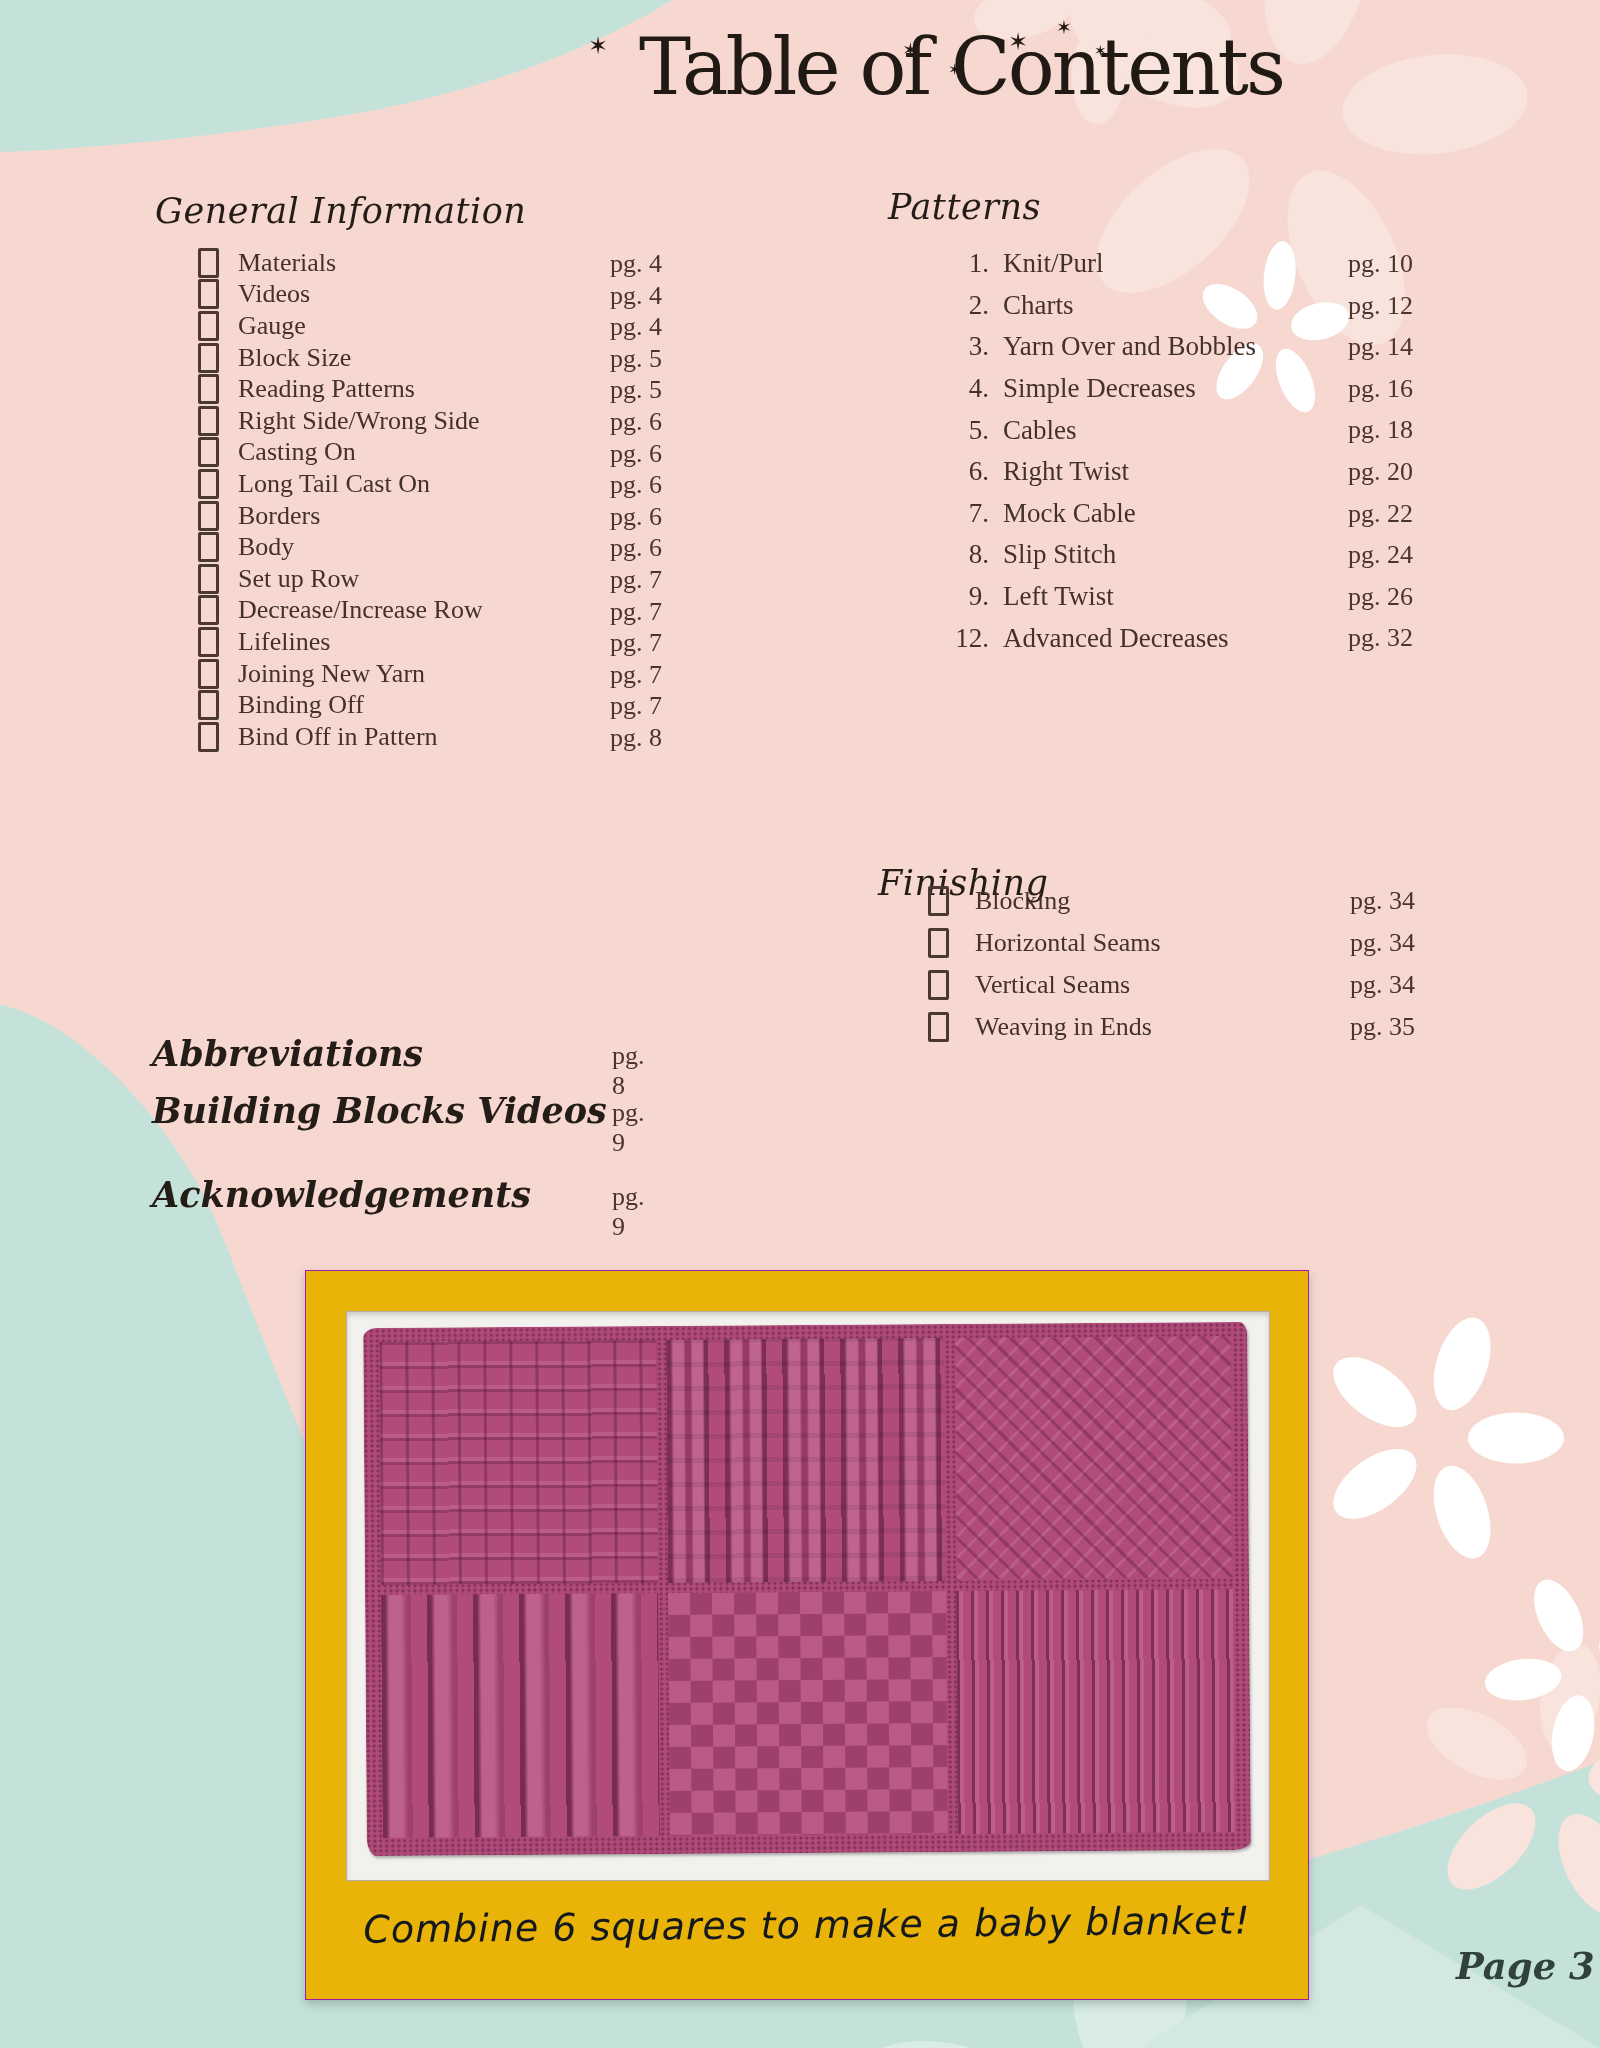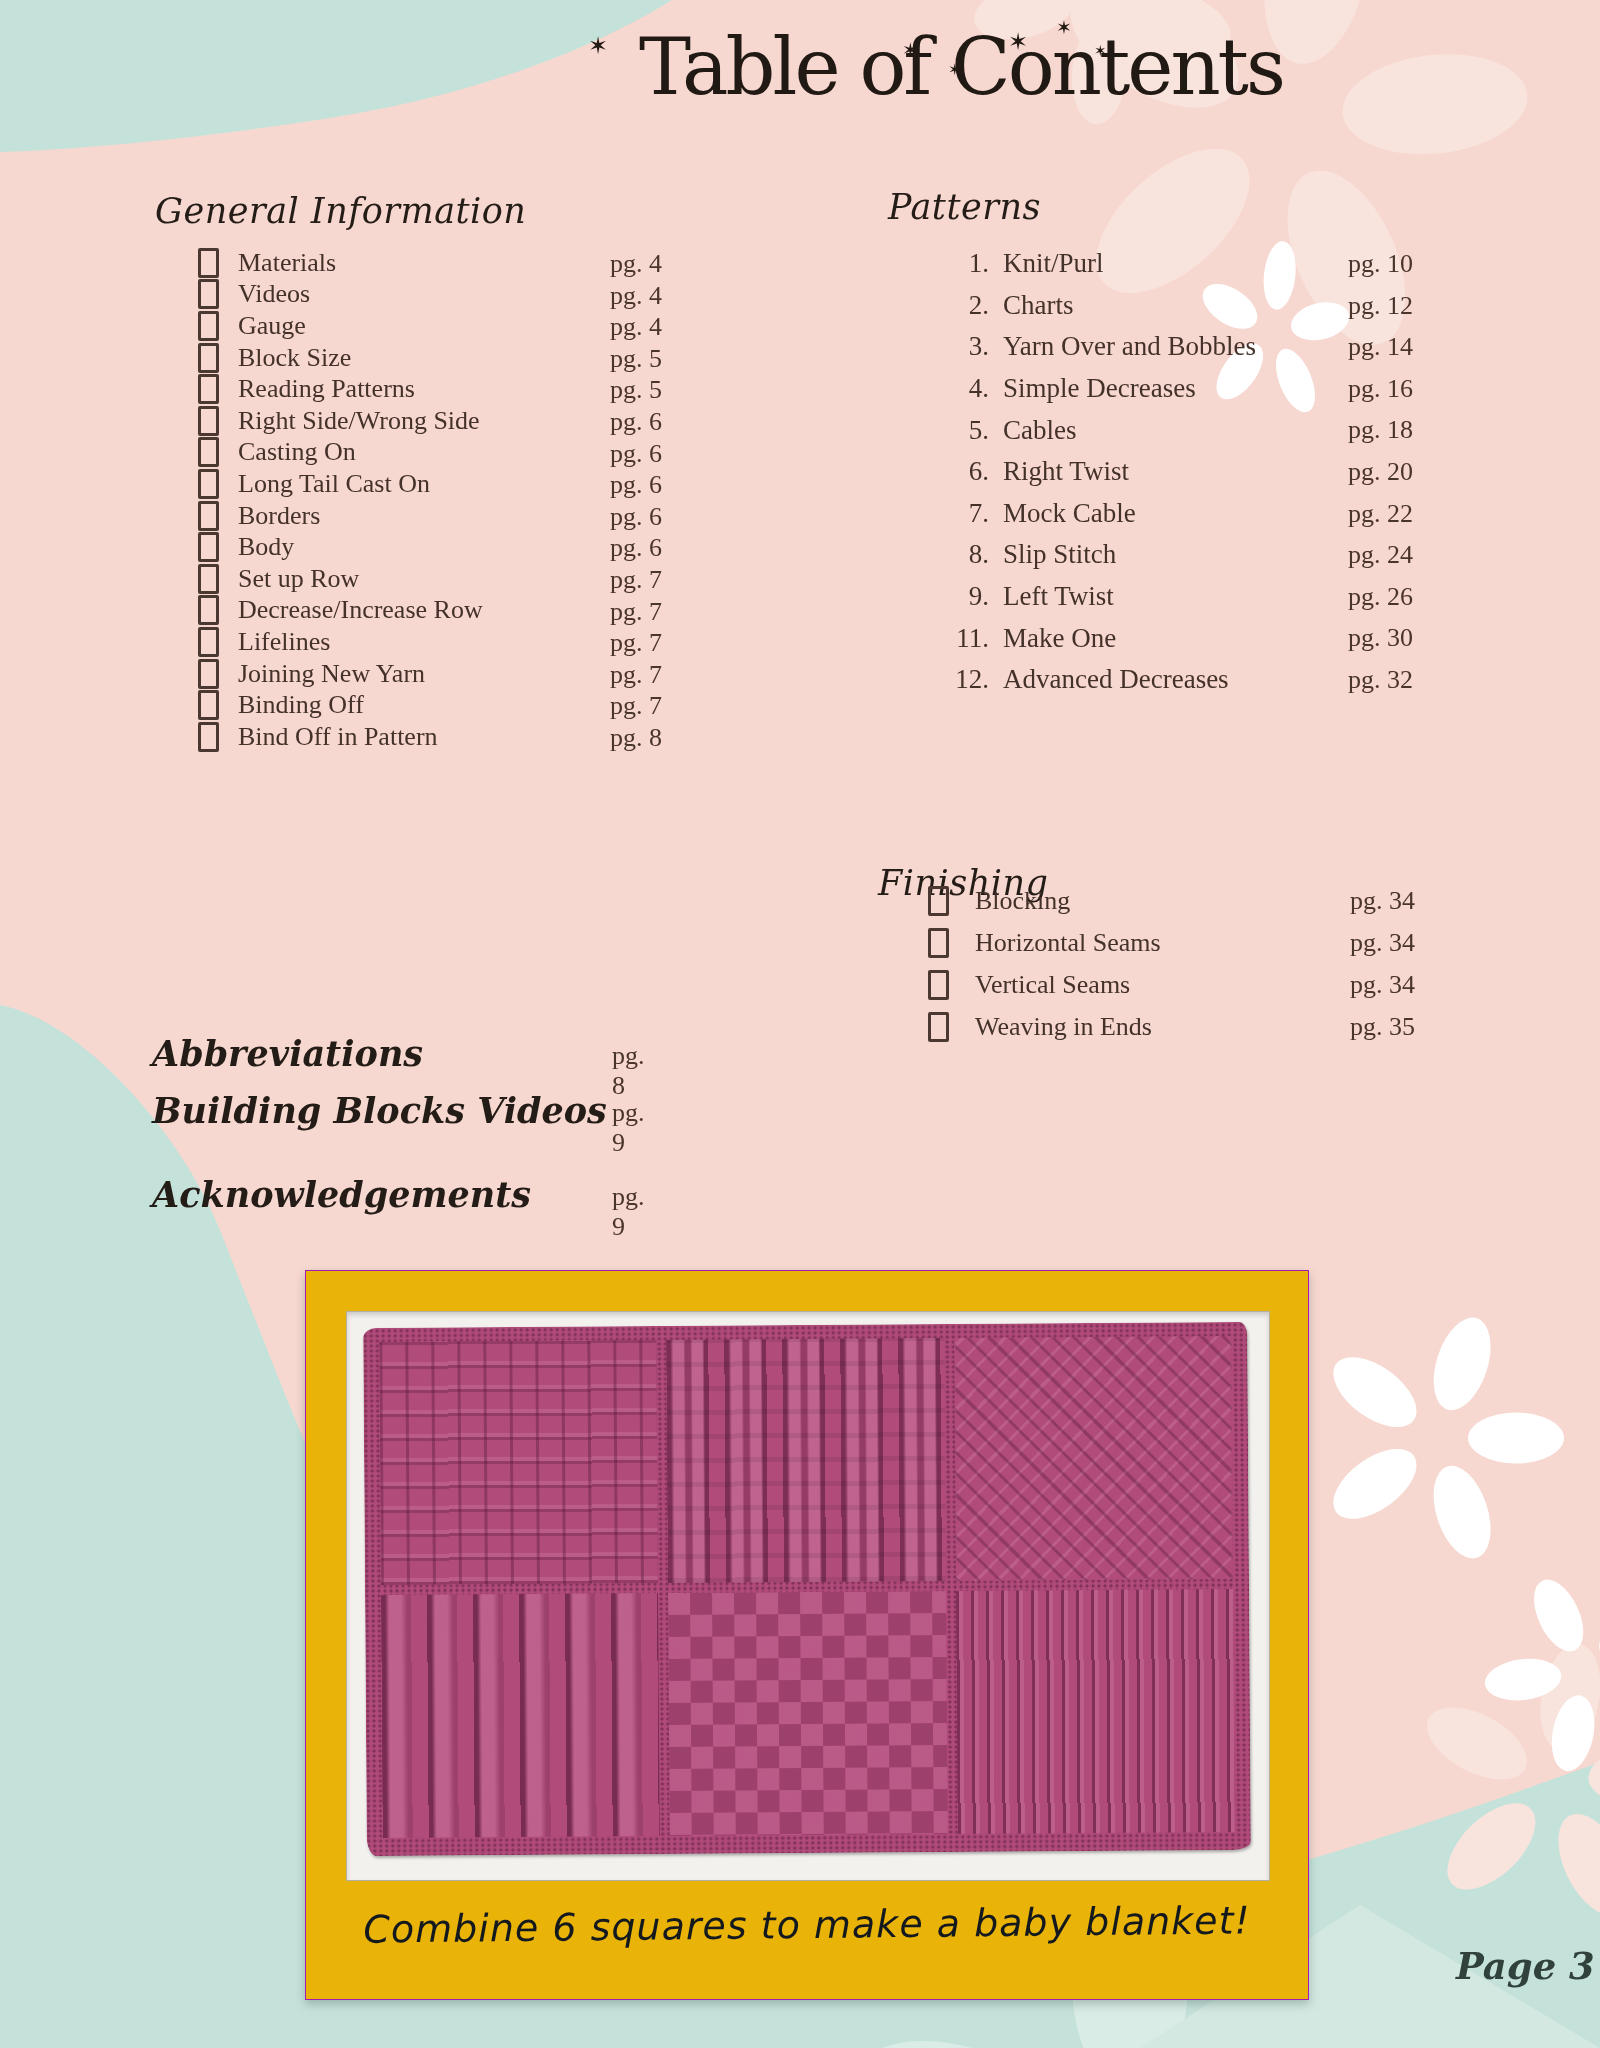--- a/index.html
+++ b/index.html
@@ -323,25 +323,20 @@
         <span class="pg">pg. 24</span>
       </div>
 
       <div class="row">
         <span class="num">9.</span>
         <span class="lbl">Left Twist</span>
         <span class="pg">pg. 26</span>
       </div>
 
 
-      <div class="row">
-        <span class="num">11.</span>
-        <span class="lbl">Make One</span>
-        <span class="pg">pg. 30</span>
-      </div>
 
       <div class="row">
         <span class="num">12.</span>
         <span class="lbl">Advanced Decreases</span>
         <span class="pg">pg. 32</span>
       </div>
     </div>
 
   <h2 id="fin-heading" class="script">Finishing</h2>
 

